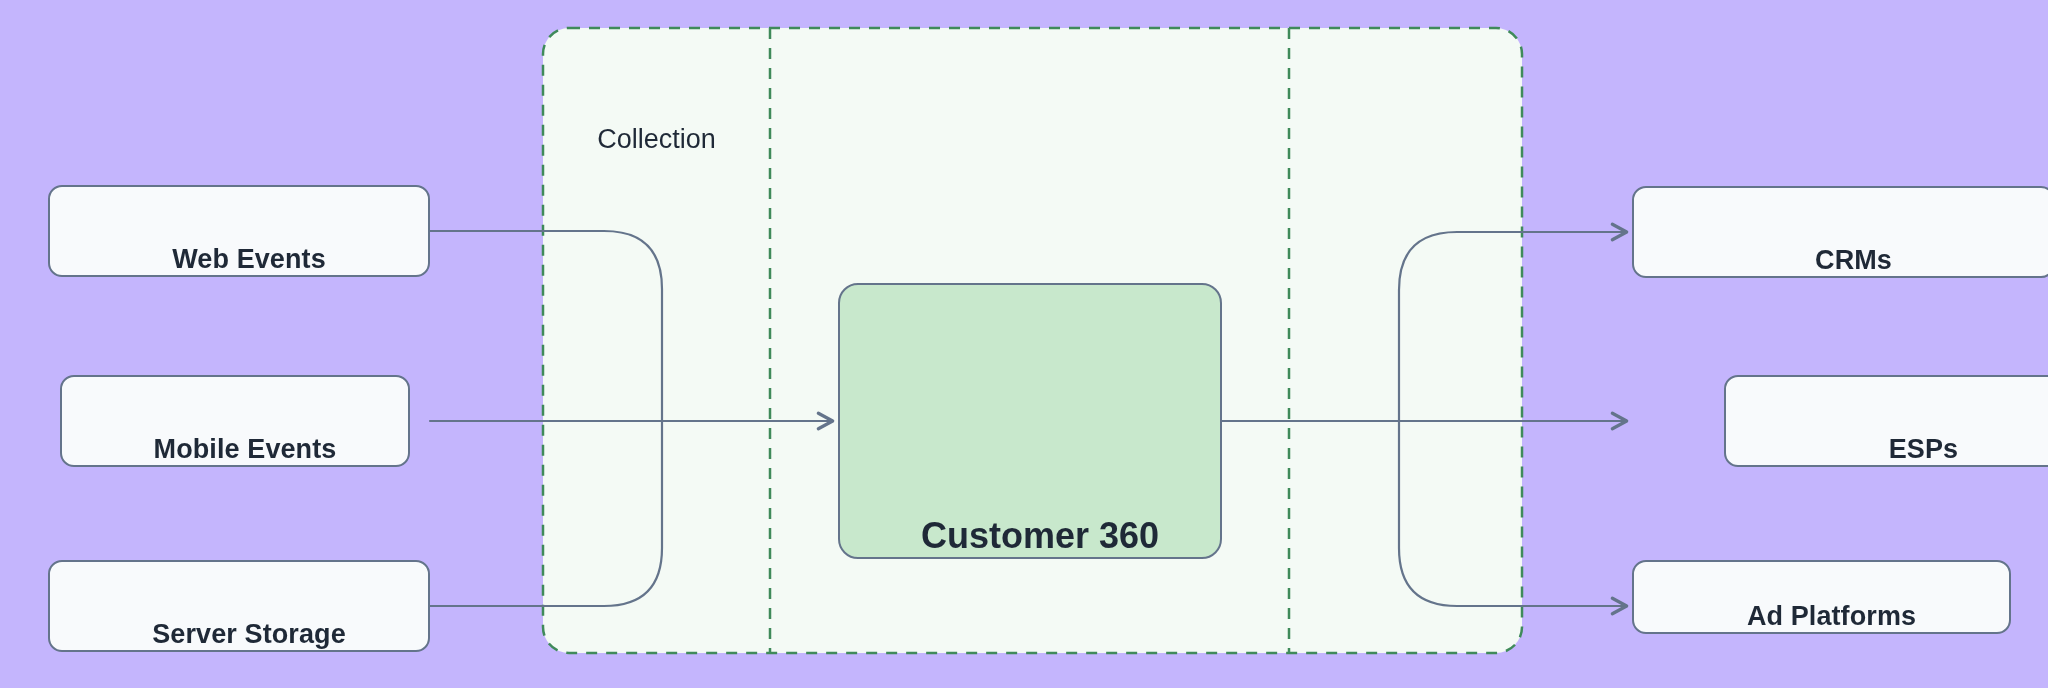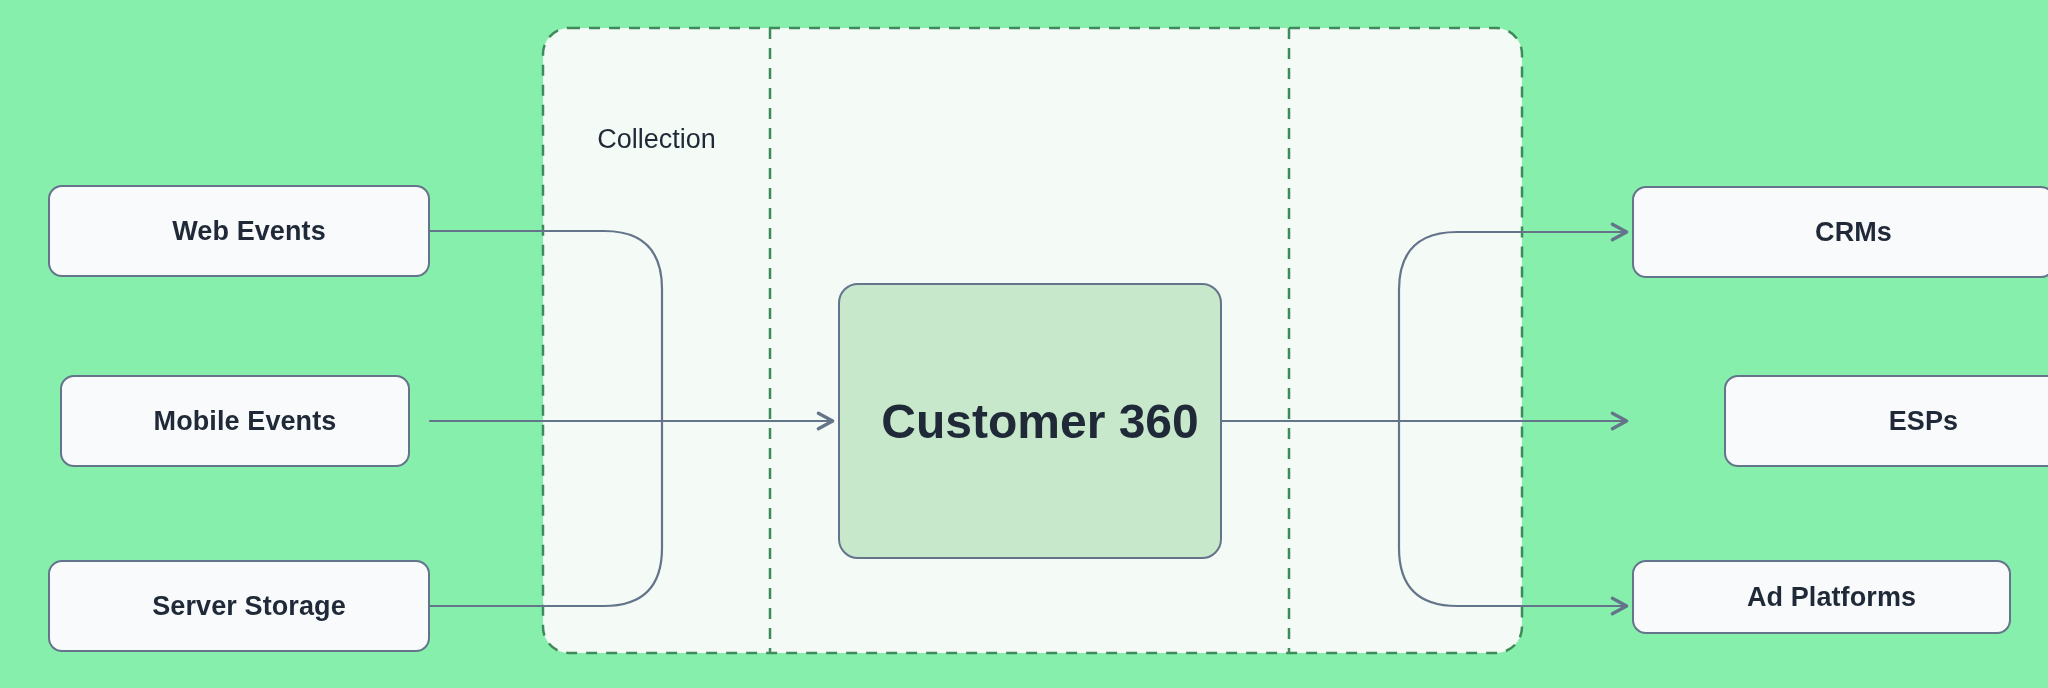--- a/index.html
+++ b/index.html
@@ -9,37 +9,37 @@
     background: #ffffff;
   }
   body {
     font-family: "Liberation Sans", sans-serif;
     -webkit-font-smoothing: antialiased;
   }
   #canvas {
     position: relative;
     width: 2048px;
     height: 688px;
-    background: #86efac;
+    background: #c4b5fd;
     overflow: hidden;
   }
   svg.layer {
     position: absolute;
     top: 0;
     left: 0;
     width: 2048px;
     height: 688px;
   }
   svg.edges { z-index: 2; }
 
   .node {
     position: absolute;
     box-sizing: border-box;
     display: flex;
-    align-items: center;
+    align-items: flex-end;
     justify-content: center;
     z-index: 3;
     padding-left: 20px;
   }
   .node-io {
     background: #f8fafc;
     border: 2px solid #64748b;
     border-radius: 14px;
   }
   .node-io .node-label {
@@ -48,21 +48,21 @@
     color: #1f2937;
     letter-spacing: 0.1px;
     white-space: nowrap;
   }
   .node-core {
     background: #c8e8cc;
     border: 2px solid #64748b;
     border-radius: 20px;
   }
   .node-core .node-label {
-    font-size: 48px;
+    font-size: 36px;
     font-weight: bold;
     color: #1f2937;
     white-space: nowrap;
   }
 
   .stage-label {
     position: absolute;
     z-index: 4;
     text-align: center;
     font-size: 27px;

